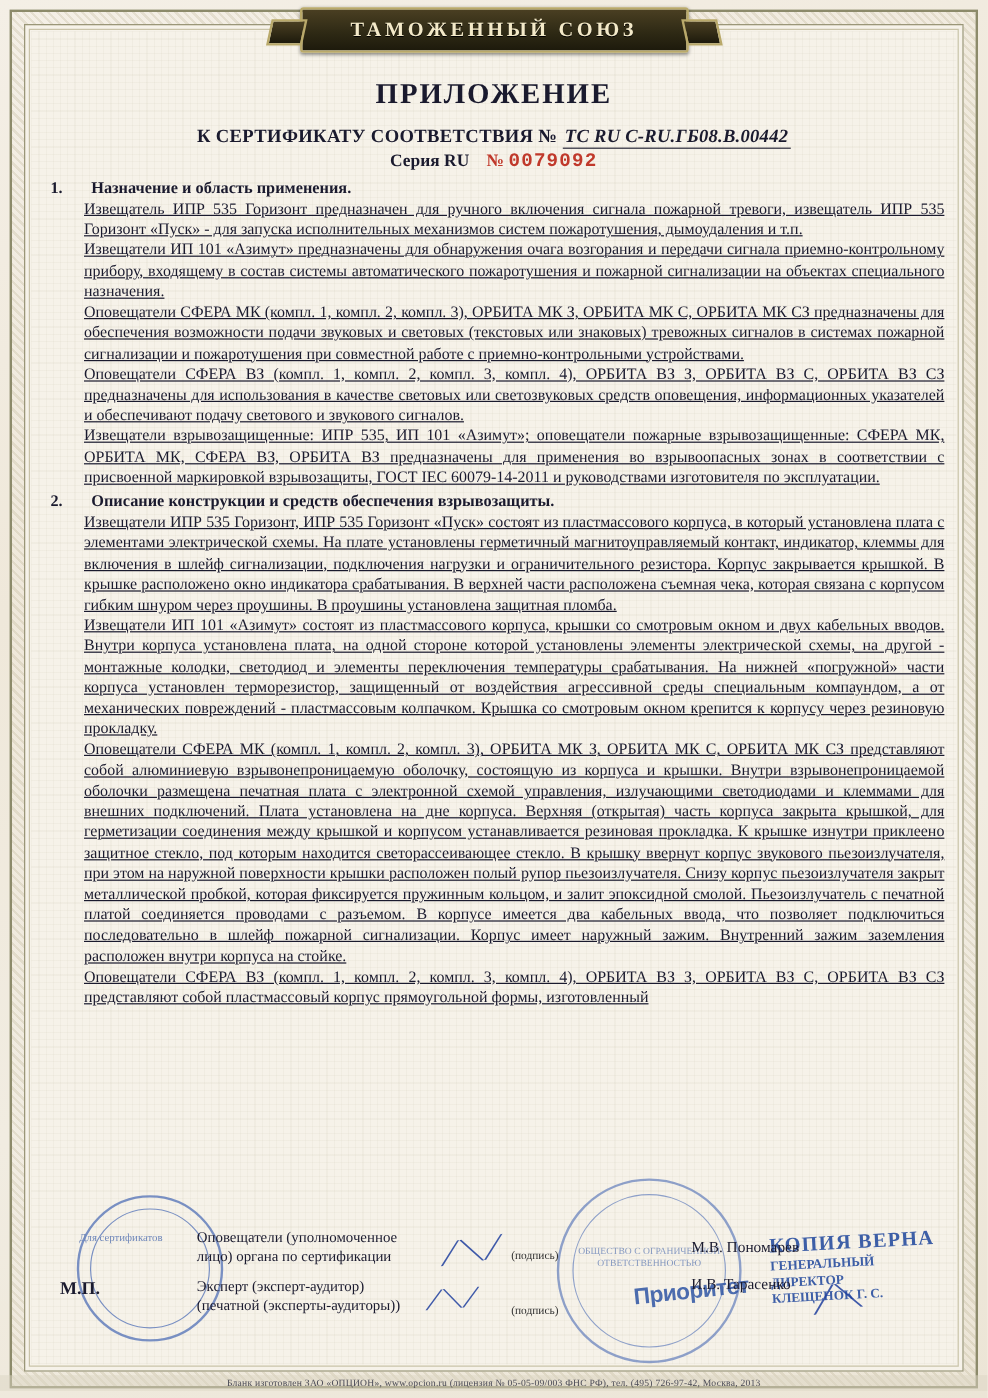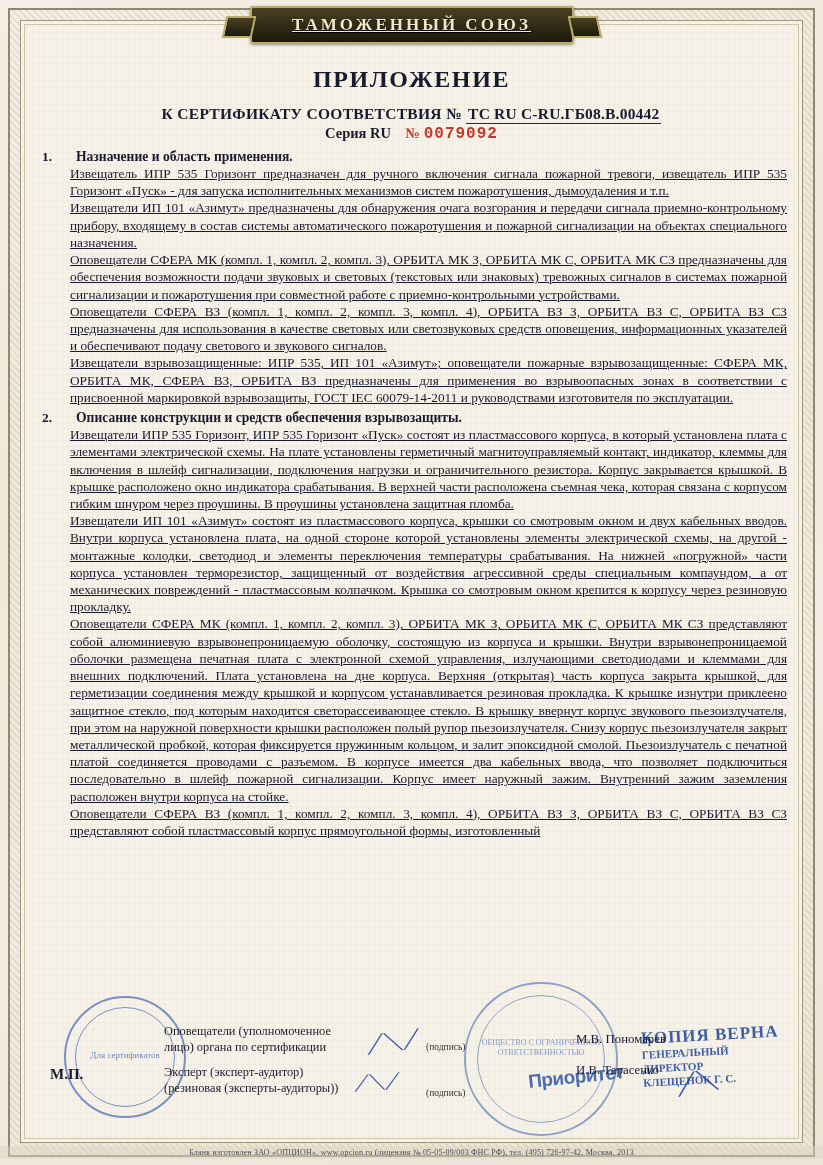--- a/index.html
+++ b/index.html
@@ -52,38 +52,37 @@
     background:linear-gradient(180deg,#4a3f22,#1d1a0c);
     border:2px solid #b9a96a;
   }
   .banner::before{left:-28px;transform:skewX(-12deg);}
   .banner::after{right:-28px;transform:skewX(12deg);}
   .banner-text{
     color:#f3e9c8;font-family:"Liberation Serif",serif;
     font-weight:bold;font-size:17px;letter-spacing:3px;
     text-shadow:0 1px 0 #000;
     white-space:nowrap;
-    text-decoration:underline;
   }
 
   .content{
     position:absolute;left:36px;top:52px;right:36px;bottom:34px;
   }
 
   h1.doc-title{
     text-align:center;margin:14px 0 12px;
     font-size:24px;font-weight:bold;letter-spacing:1.6px;
   }
   .subtitle-row{
     text-align:center;font-size:15.5px;font-weight:bold;letter-spacing:.3px;
     margin-bottom:2px;
   }
   .subtitle-row .num{
     font-weight:bold;letter-spacing:.2px;
-    border-bottom:1px solid #2a2a3a;padding:0 2px 1px;
+    border-bottom:1px solid #2a2a3a;padding:0 2px 1px;font-style:italic;
   }
   .series-row{
     text-align:center;font-size:14.5px;font-weight:bold;margin:0 0 6px;
   }
   .series-row .serial{
     color:#c0392b;font-family:"Liberation Mono",monospace;
     font-size:16px;letter-spacing:1px;font-weight:bold;
   }
   .series-row .serial-no{color:#c0392b;font-weight:bold;}
 
@@ -123,21 +122,21 @@
   }
   .stamp-left{
     left:28px;top:-22px;width:118px;height:118px;
     border-color:#4a6bb5;
   }
   .stamp-left::after{
     content:"";position:absolute;left:9px;top:9px;right:9px;bottom:9px;
     border:1px solid #4a6bb5;border-radius:50%;
   }
   .stamp-left .txt{
-    position:absolute;left:0;right:0;top:52px;text-align:center;
+    position:absolute;left:0;right:0;top:28px;
     font-size:9px;color:#3b5ea8;line-height:1.2;
   }
   .stamp-center{
     left:428px;top:-36px;width:150px;height:150px;
     border-color:#4a6bb5;opacity:.6;
   }
   .stamp-center::after{
     content:"";position:absolute;left:11px;top:11px;right:11px;bottom:11px;
     border:1px solid #4a6bb5;border-radius:50%;
   }
@@ -254,21 +253,21 @@
 
     <div class="mp">М.П.</div>
 
     <div class="sig-labels">
       <div class="grp">
         <div>Оповещатели (уполномоченное</div>
         <div>лицо) органа по сертификации</div>
       </div>
       <div class="grp">
         <div>Эксперт (эксперт-аудитор)</div>
-        <div>(резиновая (эксперты-аудиторы))</div>
+        <div>(печатной (эксперты-аудиторы))</div>
       </div>
     </div>
 
     <div class="signature-scribble scr1">⟋⟍⟋</div>
     <div class="signature-scribble scr2">⟋⟍⟋</div>
     <div class="signature-scribble scr3">⟋⟍</div>
 
     <div class="sig-pod pod1">(подпись)</div>
     <div class="sig-pod pod2">(подпись)</div>
 

